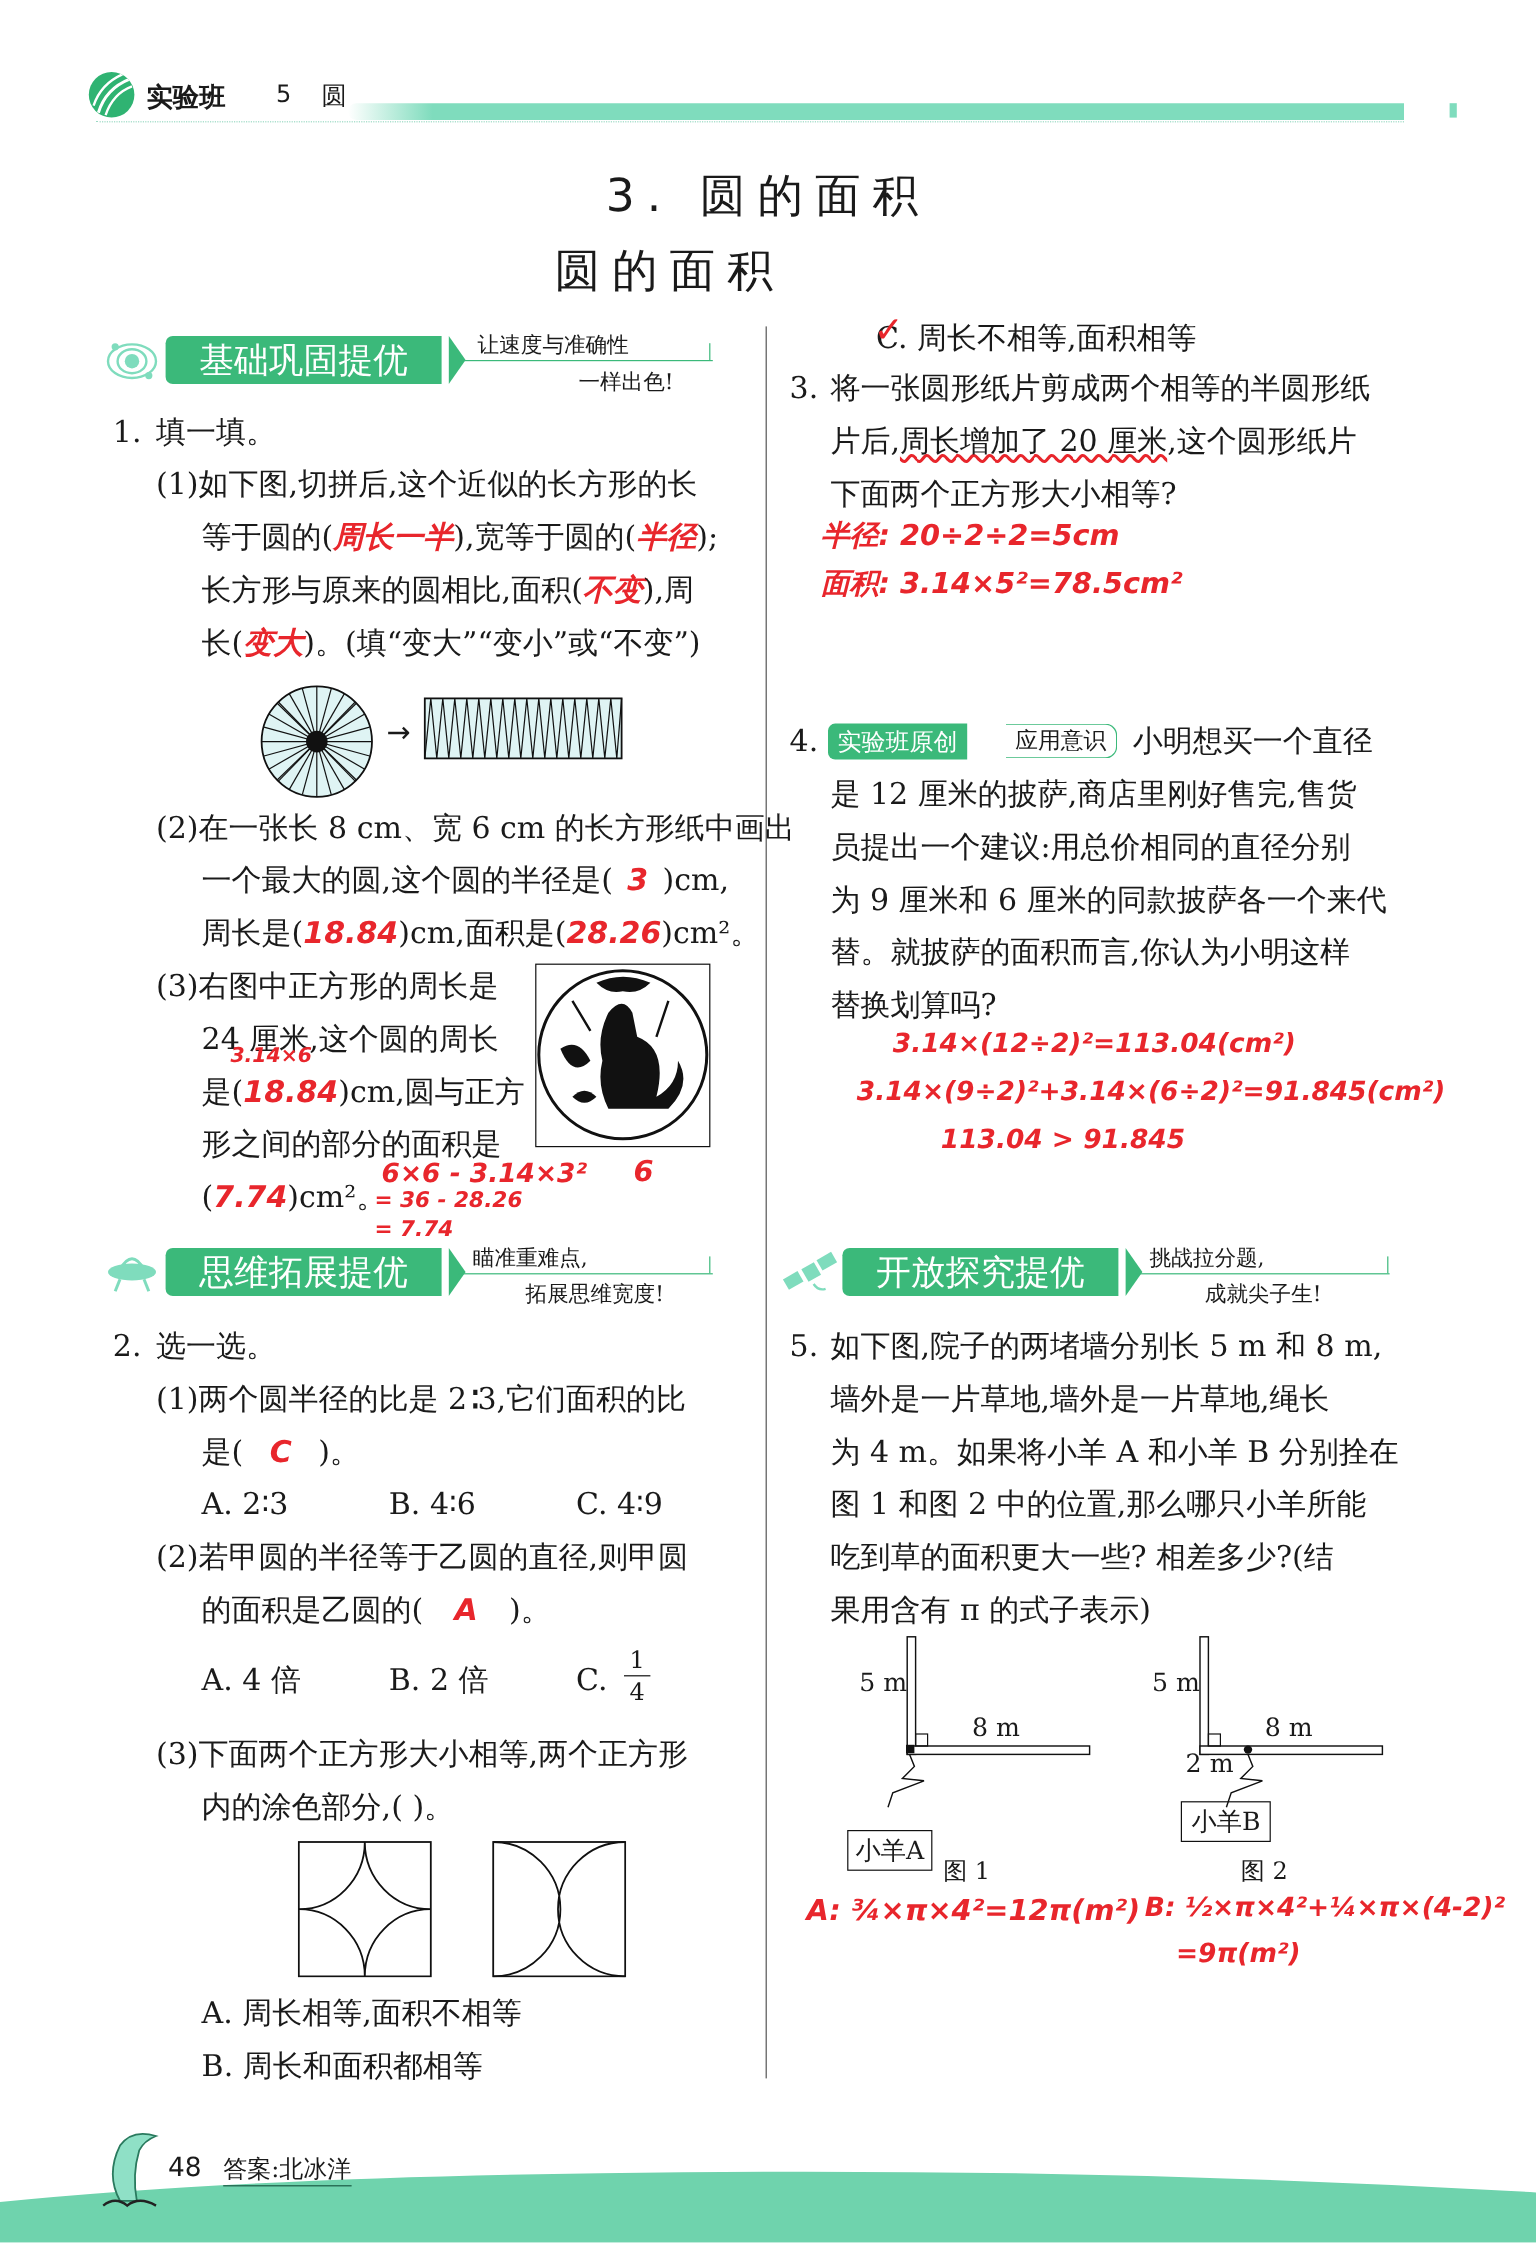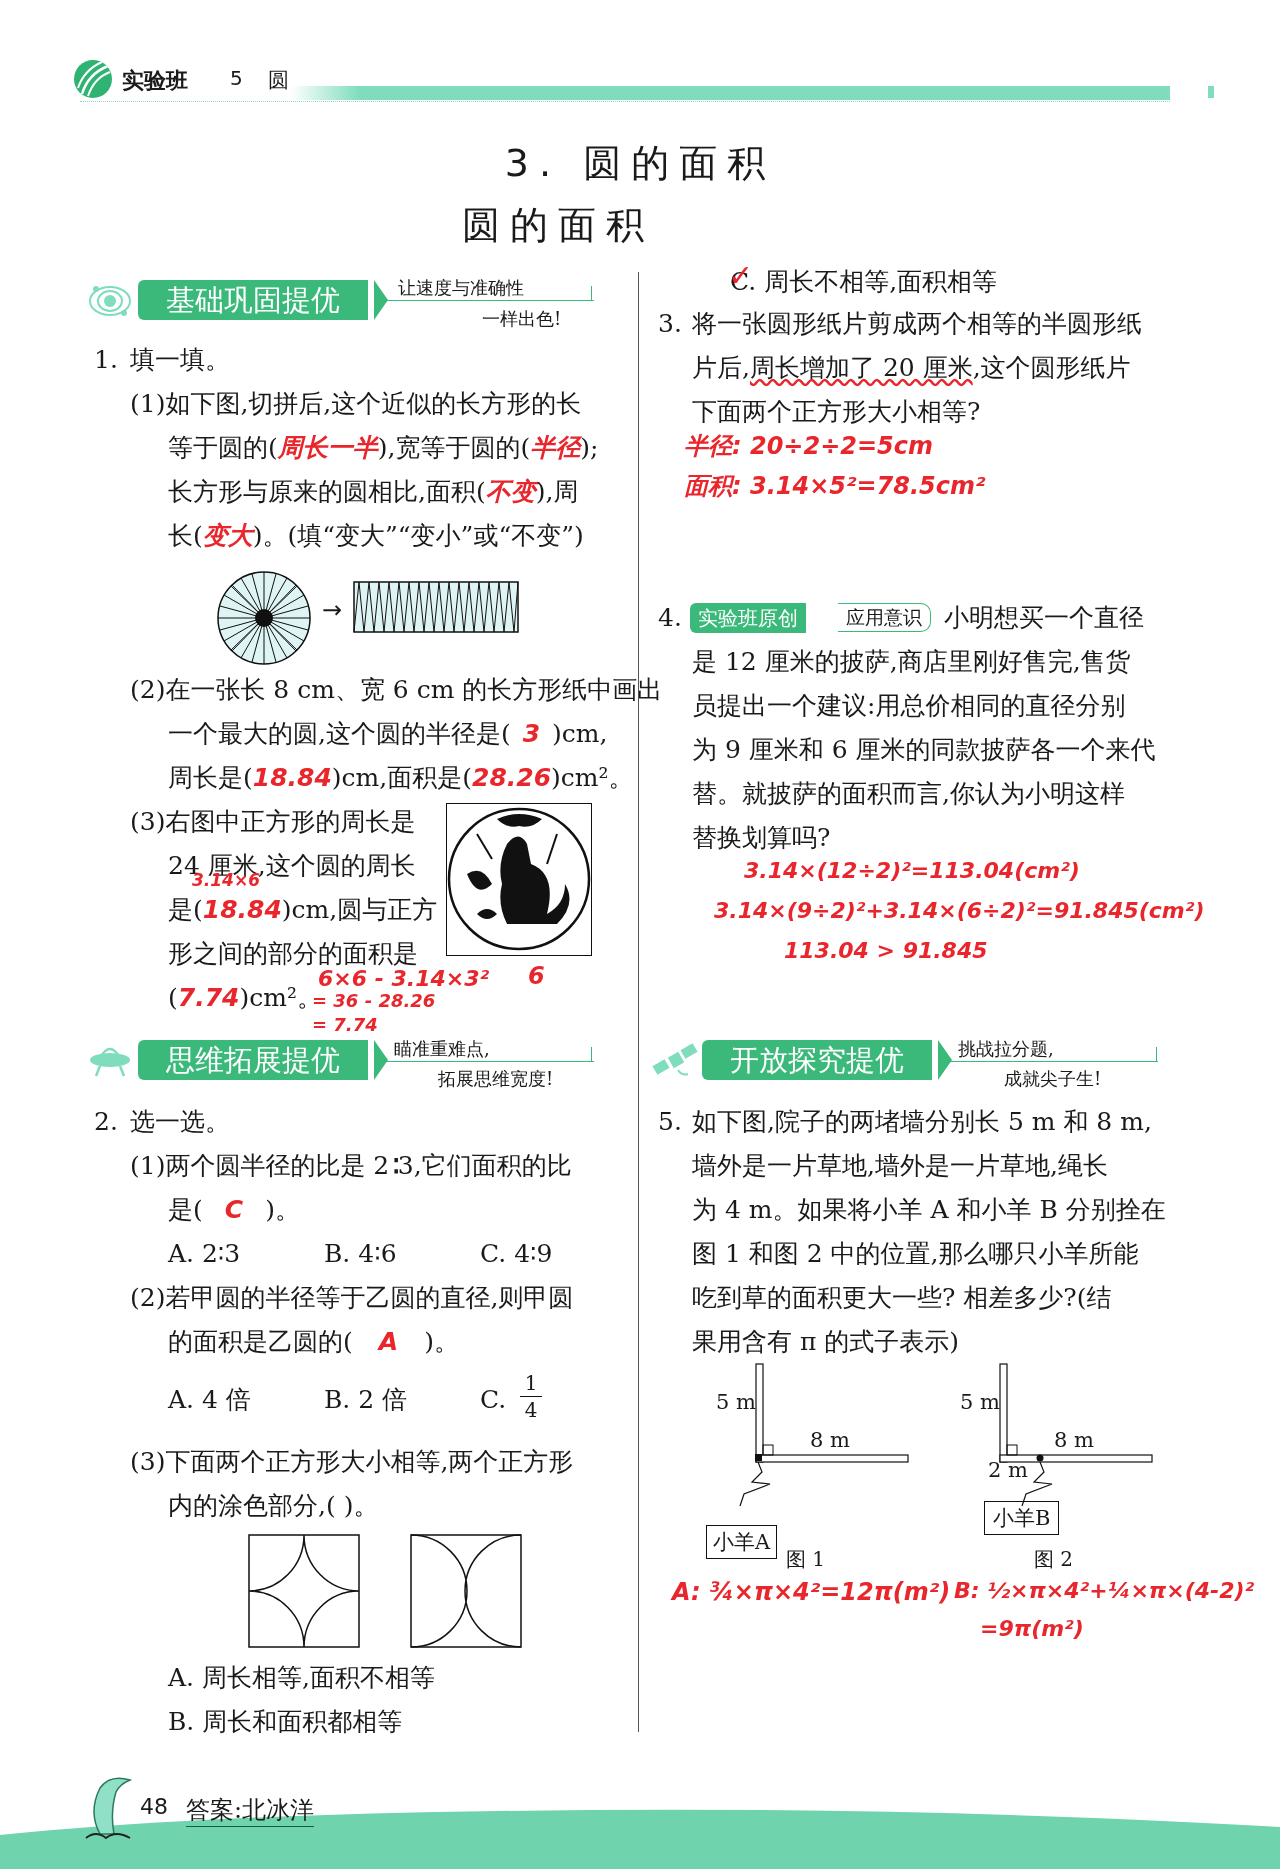--- a/index.html
+++ b/index.html
@@ -280,13 +280,13 @@
     <path d="M0 30 Q200 10 500 6 Q900 0 1280 22 L1280 64 L0 64Z" fill="#6fd3ad"></path>
   </svg>
 </div>
 <div class="abs" style="left:80px;top:1772px;width:56px;height:72px;">
   <svg width="56" height="72" viewBox="0 0 56 72">
       <path d="M20 62 Q8 40 20 16 Q30 2 50 8 Q40 12 36 20 Q30 40 34 62Z" fill="#8fe0c6" stroke="#2a7a5e" stroke-width="1.5"></path>
       <path d="M6 66 q10 -8 20 0 q10 -8 24 0" fill="none" stroke="#222" stroke-width="2"></path>
     </svg>
 </div>
 <div class="abs sans" style="left:140px;top:1794px;font-size:22px;">48</div>
-<div class="abs" style="left:186px;top:1794px;font-size:24px;border-bottom:1.5px solid #1a5a44;">答案:北冰洋</div>
+<div class="abs" style="left:186px;top:1794px;font-size:20px;border-bottom:1.5px solid #1a5a44;">答案:北冰洋</div>
 
 </body></html>

